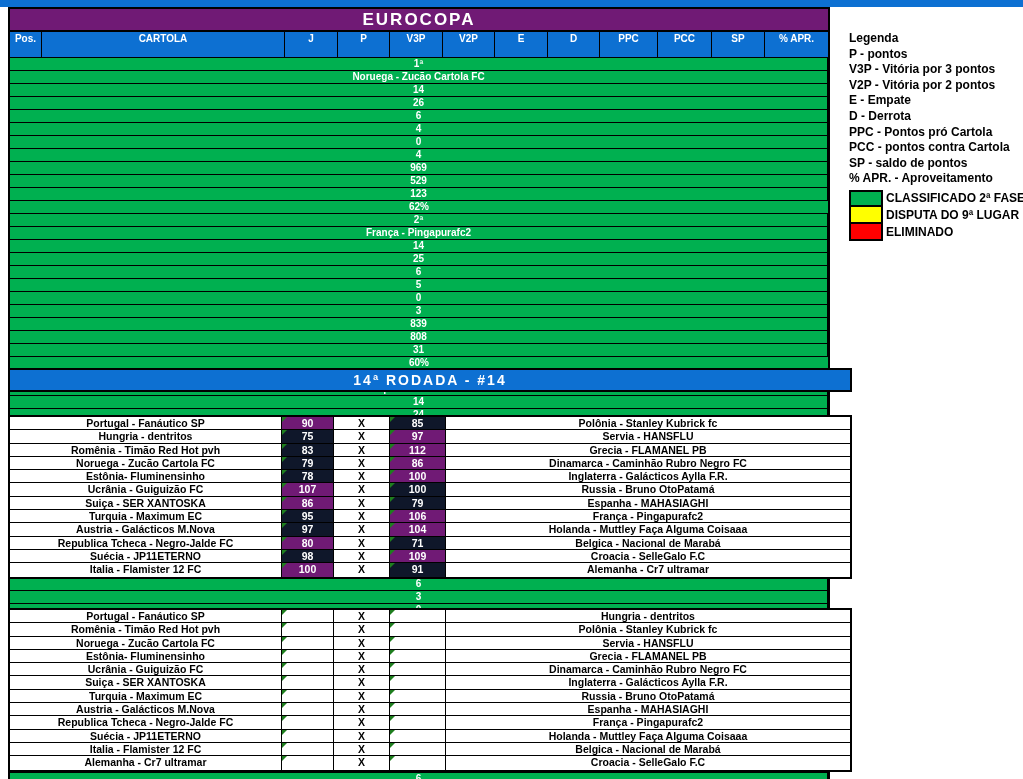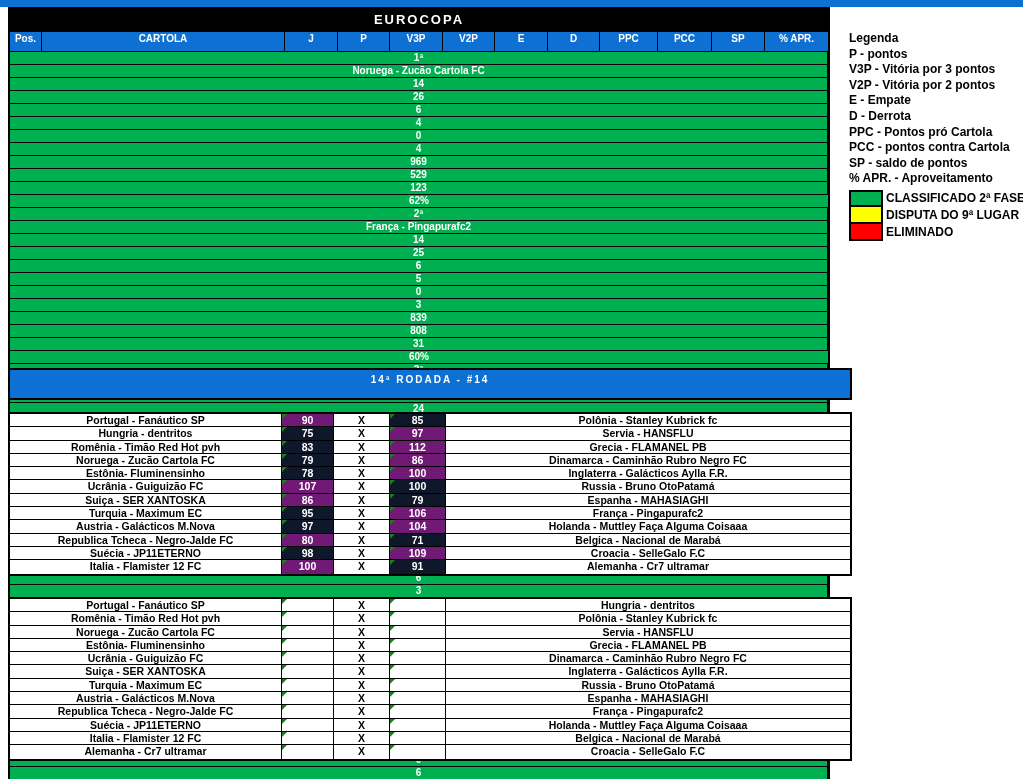--- a/index.html
+++ b/index.html
@@ -4,49 +4,49 @@
 <style>
   html,body{margin:0;padding:0}
   body{
     width:1023px;height:779px;position:relative;background:#fff;overflow:hidden;
     font-family:"Liberation Sans",sans-serif;-webkit-font-smoothing:none;
   }
   .topstrip{position:absolute;left:0;top:0;width:1023px;height:7px;background:#0d70d2}
 
   
   .standings{position:absolute;left:8px;top:7px;width:822px;border:2px solid #000;box-sizing:border-box;background:#fff}
-  .stitle{height:21px;line-height:21px;background:#000000;color:#fff;text-align:center;
-          font-weight:bold;font-size:13px;letter-spacing:2px;border-bottom:2px solid #000}
+  .stitle{height:21px;line-height:21px;background:#701a75;color:#fff;text-align:center;
+          font-weight:bold;font-size:17px;letter-spacing:2px;border-bottom:2px solid #000}
   .sgrid{display:grid;grid-template-columns:32px 243px 53px 52px 53px 52px 53px 52px 58px 54px 53px auto}
   .cell{box-sizing:border-box;height:13px;line-height:12px;font-size:10px;font-weight:bold;text-align:center;
         overflow:hidden;white-space:nowrap;border-right:1px solid #000;border-bottom:1px solid #000}
   .sgrid .cell:last-child{border-right:none}
-  .hcell{background:#0d70d2;color:#fff;height:20px;line-height:13px}
+  .hcell{background:#0d70d2;color:#fff;height:26px;line-height:13px}
   .srow{display:contents}
   .zone-green .cell{background:#00b050;color:#fff}
 
   
   .legend{position:absolute;left:849px;top:31px;color:#000;font-weight:bold;font-size:12px}
   .lline{height:15.6px;line-height:15.6px;white-space:nowrap}
   .zones{margin-top:3px}
   .zrow{display:flex;align-items:stretch;height:17px}
   .zswatch{width:34px;box-sizing:border-box;border-left:2px solid #000;border-right:2px solid #000;border-bottom:2px solid #000}
   .zrow:first-child .zswatch{border-top:2px solid #000}
   .zswatch.zone-green{background:#00b050}
   .zswatch.zone-yellow{background:#ffff00}
   .zswatch.zone-red{background:#ff0000}
   .zlabel{margin-left:3px;line-height:17px;white-space:nowrap}
 
   
   .round{position:absolute;left:8px;width:844px}
   #round14{top:368px}
   #round15{top:585px}
-  .rbar{height:32px;line-height:20px;box-sizing:border-box;border:2px solid #000;background:#0d70d2;color:#fff;
-        text-align:center;font-weight:bold;font-size:10px;letter-spacing:2px}
-  .mtable{margin-top:12px;border:2px solid #000;box-sizing:border-box;background:#fff}
+  .rbar{height:24px;line-height:20px;box-sizing:border-box;border:2px solid #000;background:#0d70d2;color:#fff;
+        text-align:center;font-weight:bold;font-size:14px;letter-spacing:2px}
+  .mtable{margin-top:23px;border:2px solid #000;box-sizing:border-box;background:#fff}
   .mrow{display:grid;grid-template-columns:272px 52px 56px 56px auto}
   .mcell{position:relative;box-sizing:border-box;height:13.3px;line-height:12.5px;font-size:10.5px;font-weight:bold;
          text-align:center;overflow:hidden;white-space:nowrap;border-right:1px solid #000;border-bottom:1px solid #000;color:#000}
   .mrow .mcell:last-child{border-right:none}
   .mrow:last-child .mcell{border-bottom:none}
   .score{color:#fff}
   .score.g{background:#701a75}
   .score.r{background:#0f172a}
   .flag{position:absolute;left:0;top:0;width:0;height:0;
         border-top:5px solid #1e7e1e;border-right:5px solid transparent}

